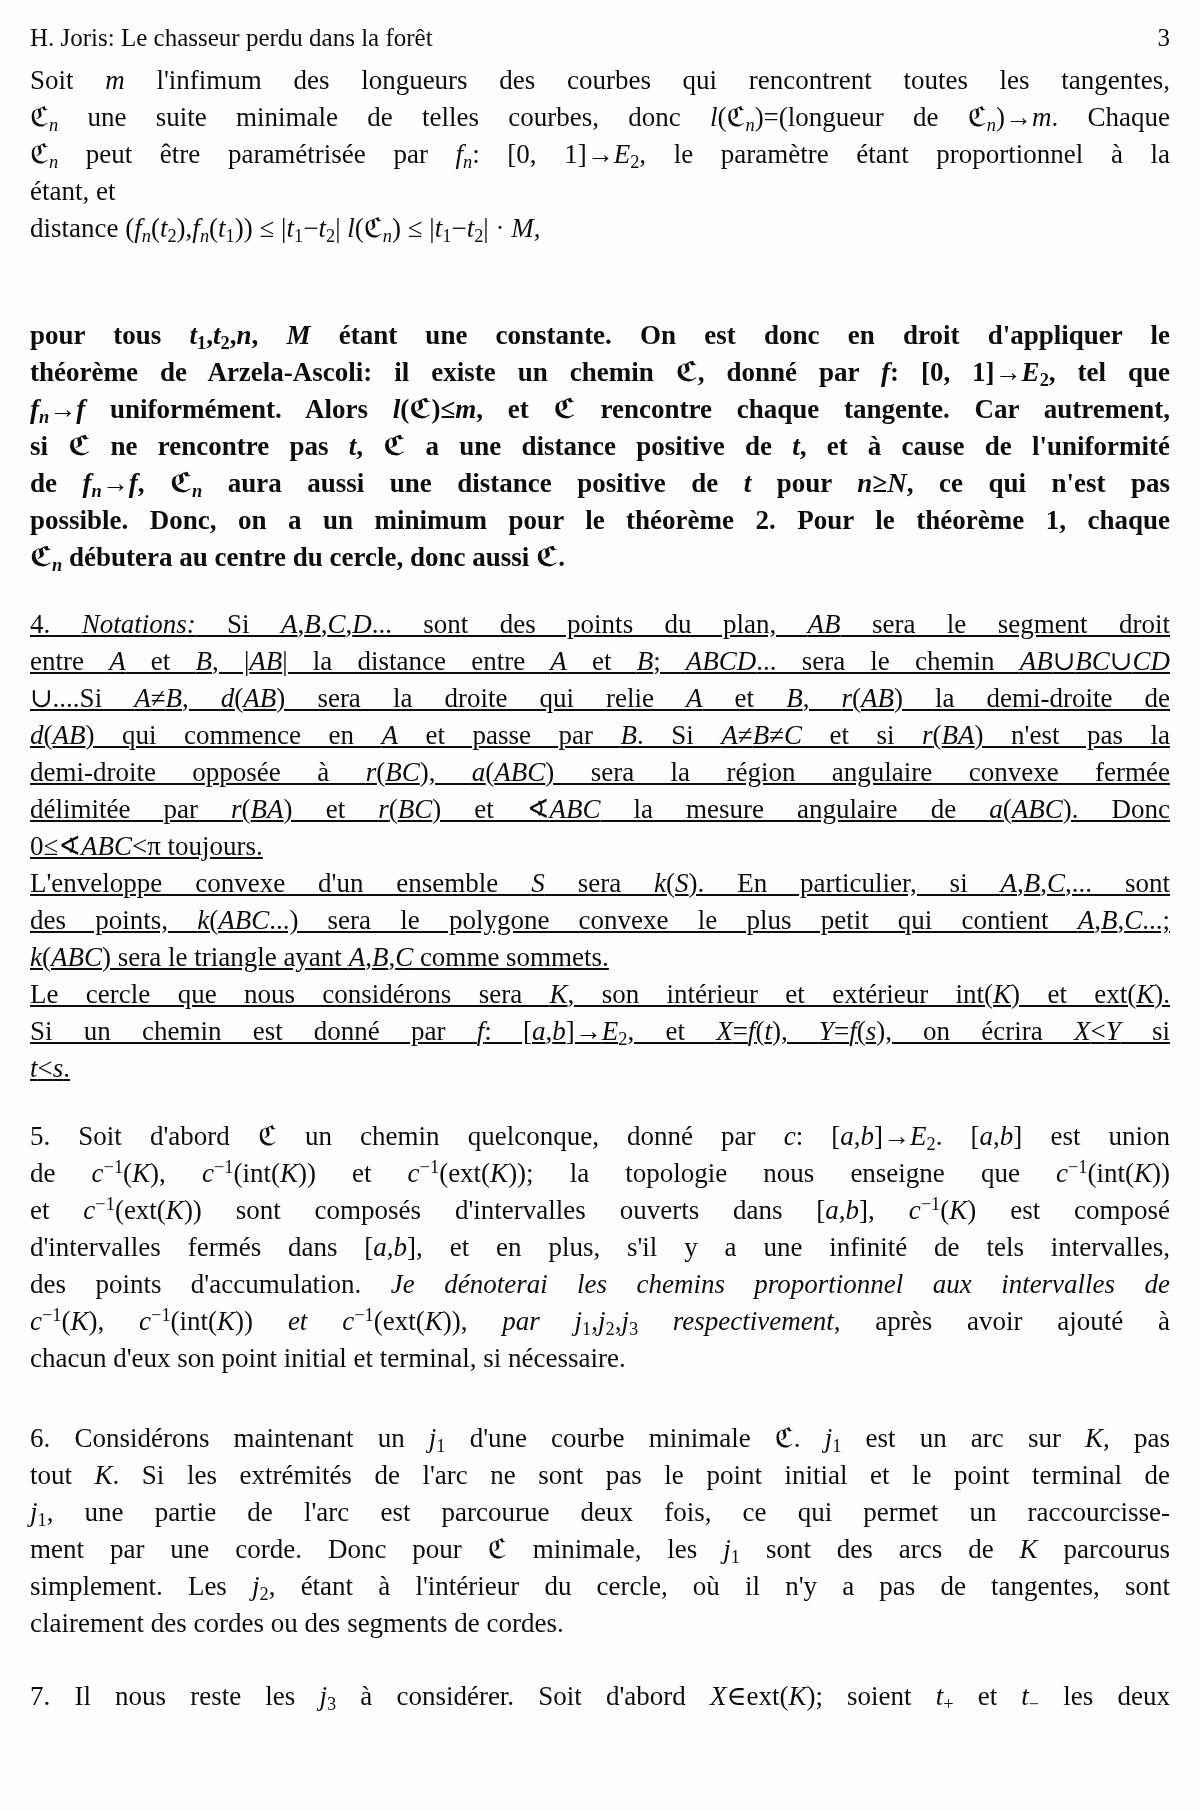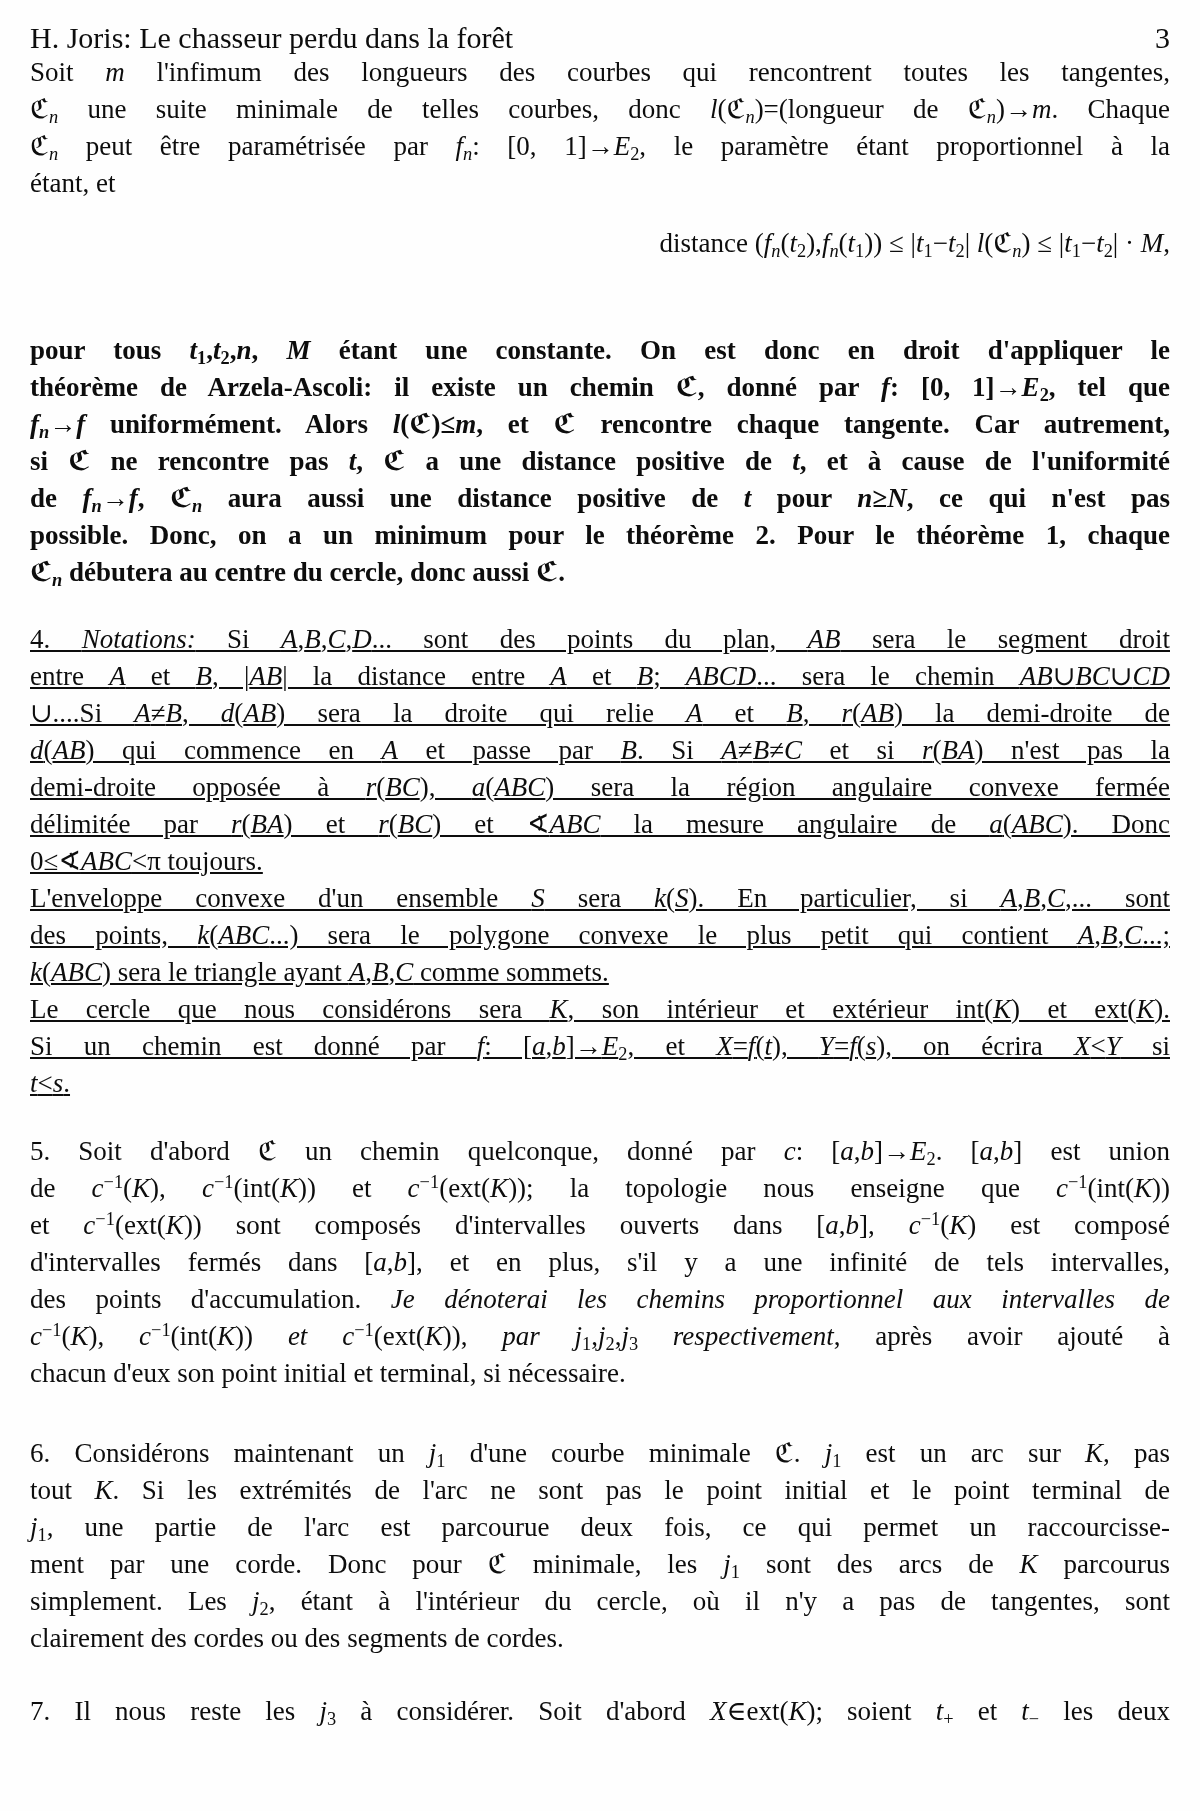--- a/index.html
+++ b/index.html
@@ -20,45 +20,44 @@
     background: #fefefe;
     color: #0d0d0d;
     font-family: "Liberation Serif", "DejaVu Serif", "DejaVu Sans", serif;
     font-size: 27px;
     line-height: 37px;
   }
   .header {
     display: flex;
     justify-content: space-between;
     align-items: baseline;
-    font-size: 30px;
+    font-size: 25px;
     line-height: 32px;
-    margin-bottom: 0;
+    margin-bottom: 8px;
   }
   .para { margin: 0; }
   .line {
     text-align: justify;
     text-align-last: left;
     white-space: normal;
     height: 37px;
     overflow: visible;
   }
   .line.full {
     text-align-last: justify;
   }
   sub, sup {
     line-height: 0;
     font-size: 68%;
   }
   sub { vertical-align: -0.28em; }
   sup { vertical-align: 0.5em; }
   .p1 { }
   .formula {
-    margin-top: 23px;
-    text-align: right;
+    text-align: left;
     height: 37px;
   }
   .p2 { margin-top: 70px; font-weight: bold; }
   .s4 { margin-top: 30px; text-decoration: underline; }
   .s5 { margin-top: 31px; }
   .s6 { margin-top: 43px; }
   .s7 { margin-top: 36px; }
 </style>
 </head>
 <body>

